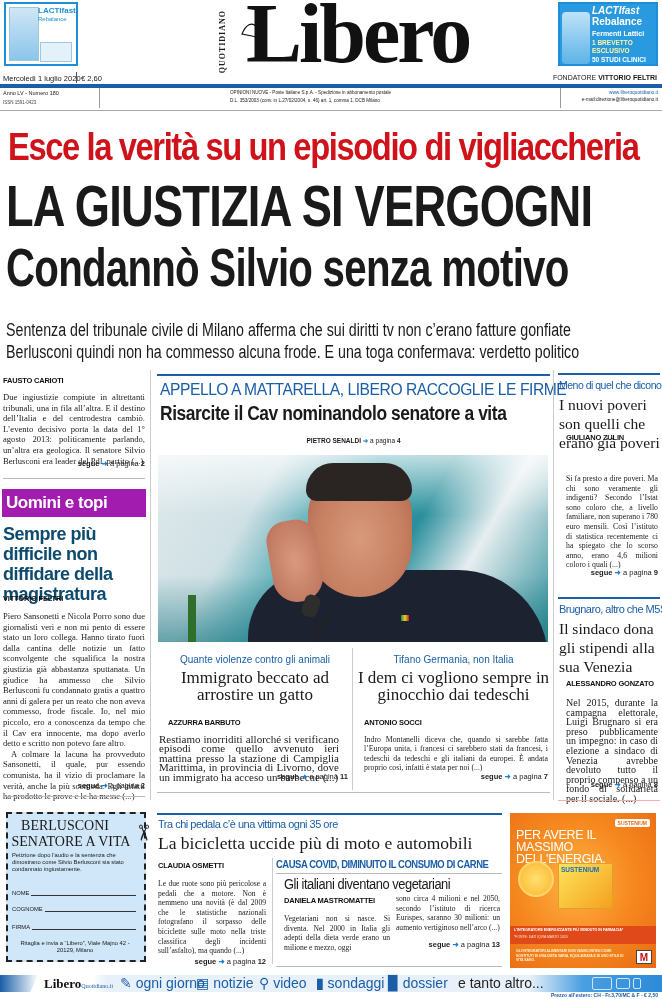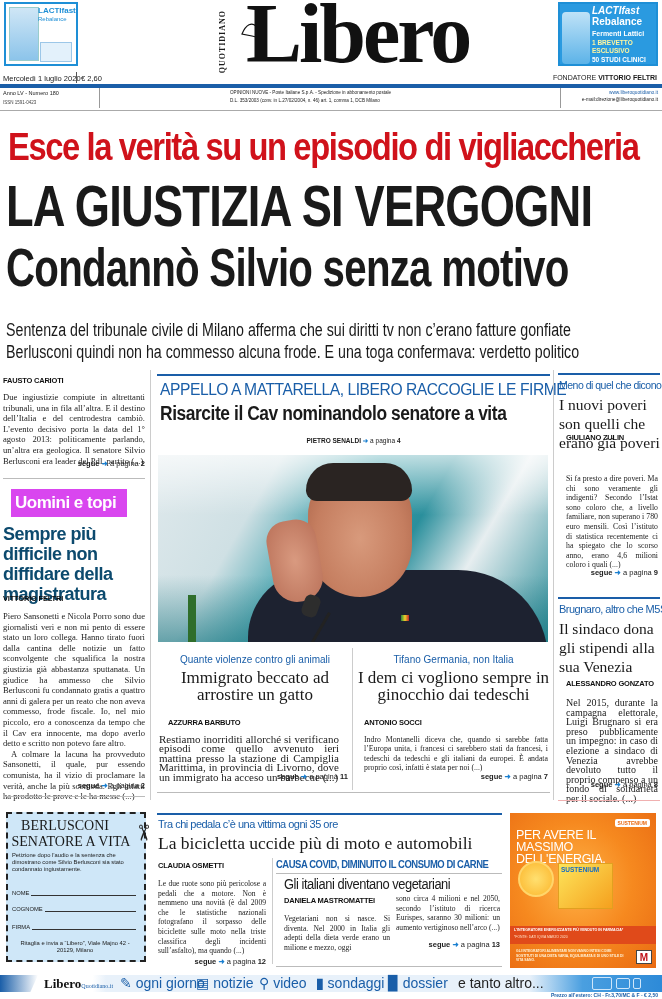--- a/index.html
+++ b/index.html
@@ -94,21 +94,21 @@
   <div class="byline abs" style="left:3px;top:376px">FAUSTO CARIOTI</div>
   <div class="serifbody abs" style="left:3px;top:392px;width:142px">Due ingiustizie compiute in altrettanti tribunali, una in fila all’altra. E il destino dell’Italia e del centrodestra cambiò. L’evento decisivo porta la data del 1° agosto 2013: politicamente parlando, un’altra era geologica. Il senatore Silvio Berlusconi era leader del Pdl, partito (...)</div>
   <div class="segue abs" style="left:3px;top:459px;width:142px">
     <b>segue</b>
     <span class="arrow">➜</span>
     <span>a pagina</span>
     <b>2</b>
   </div>
   <div class="hr" style="left:3px;top:478px;width:142px"></div>
 
-  <div class="abs" style="left:11px;top:489px;width:116px;height:28px;background:#d946ef">
+  <div class="abs" style="left:2px;top:489px;width:144px;height:28px;background:#a21caf">
     <div class="cond" style="color:#fff;font-weight:bold;font-size:17px;padding:4px 4px;white-space:nowrap">Uomini e topi</div>
   </div>
   <div class="abs cond" style="left:3px;top:524px;width:150px;font-size:18px;line-height:20px;font-weight:bold;color:#0c4a6e">Sempre più difficile non diffidare della magistratura</div>
   <div class="byline abs" style="left:3px;top:594px">VITTORIO FELTRI</div>
   <div class="serifbody abs" style="left:3px;top:611px;width:142px">
     <span>Piero Sansonetti e Nicola Porro sono due giornalisti veri e non mi pento di essere stato un loro collega. Hanno tirato fuori dalla cantina delle notizie un fatto sconvolgente che squalifica la nostra giustizia già abbastanza sputtanata. Un giudice ha ammesso che Silvio Berlusconi fu condannato gratis a quattro anni di galera per un reato che non aveva commesso, frode fiscale. Io, nel mio piccolo, ero a conoscenza da tempo che il Cav era innocente, ma dopo averlo detto e scritto non potevo fare altro.</span><br>
     <span style="padding-left:8px">A colmare la lacuna ha provveduto Sansonetti, il quale, pur essendo comunista, ha il vizio di proclamare la verità, anche la più scomoda. Egli infatti ha prodotto le prove e le ha messe (...)</span>
   </div>
   <div class="segue abs" style="left:3px;top:781px;width:142px">
     <b>segue</b>

